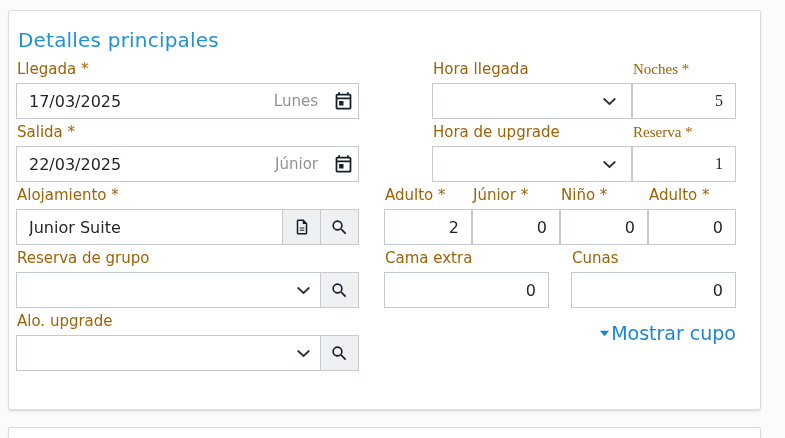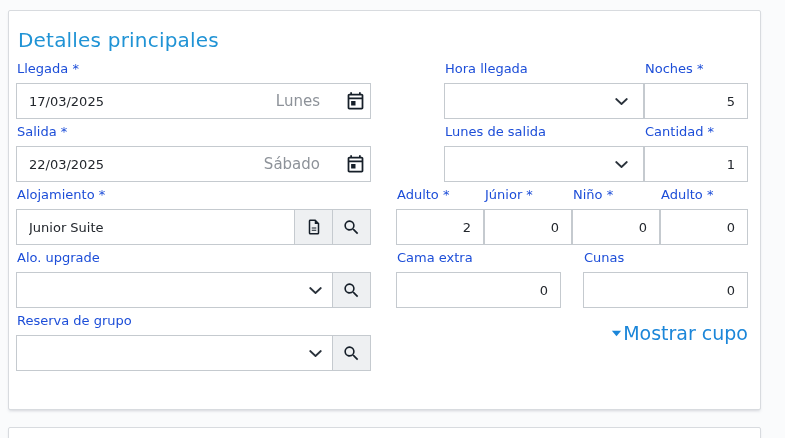--- a/index.html
+++ b/index.html
@@ -10,47 +10,47 @@
   .stage {
     position:relative; width:785px; height:438px;
     background:#fafbfc; overflow:hidden;
   }
   .panel {
     position:absolute; background:#ffffff;
     border:1px solid #d8dbdf; border-radius:2px;
     box-shadow:0 2px 3px -1px rgba(110,120,135,.28);
     box-sizing:border-box;
   }
-  .panel-main { left:8px; top:10px; width:753px; height:400px; padding:0 12px 0 7px; }
+  .panel-main { left:8px; top:10px; width:753px; height:400px; padding:0 24px 0 7px; }
   .panel-next { left:8px; top:427px; width:753px; height:40px; }
 
   .panel-title {
     margin:17px 0 9px 2px;
     font-size:20px; font-weight:400; color:#2093d5; letter-spacing:.2px;
   }
   .form-grid { display:flex; gap:25px; }
   .col-left { width:355px; }
   .col-right { width:352px; }
 
   .field { margin-bottom:5px; }
   .flabel {
-    display:block; font-size:13px; line-height:16px;
-    color:#1d4ed8; margin:0 0 6px 1px; white-space:nowrap;
+    display:block; font-size:15px; line-height:16px;
+    color:#a16207; margin:0 0 6px 1px; white-space:nowrap;
   }
   .control {
     box-sizing:border-box; height:36px; background:#fff;
     border:1px solid #c5cacf; display:flex; align-items:center;
   }
   .tinput {
     border:0; outline:0; flex:1; min-width:0; height:100%;
-    padding:0 12px; font-family:inherit; font-size:13px; color:#23272d;
+    padding:0 12px; font-family:inherit; font-size:16px; color:#23272d;
     background:transparent;
   }
   .num { text-align:right; }
-  .weekday { color:#8d9299; font-size:15px; margin-right:20px; white-space:nowrap; }
+  .weekday { color:#8d9299; font-size:15px; margin-right:10px; white-space:nowrap; }
   .cal-btn {
     display:flex; align-items:center; justify-content:center;
     width:30px; height:100%; color:#161f29; cursor:pointer; background:none; border:0; padding:0;
   }
   .icon-btn {
     width:38px; height:100%; flex:0 0 38px;
     border:0; border-left:1px solid #c5cacf; background:#eef0f2;
     display:flex; align-items:center; justify-content:center;
     color:#161f29; padding:0; cursor:pointer;
   }
@@ -60,21 +60,21 @@
   }
   .select-value {
     flex:1; min-width:0; padding-left:12px; font-size:16px; color:#23272d;
     white-space:nowrap; overflow:hidden;
   }
   .chev { display:flex; color:#2a323b; margin-right:13px; }
   .combo .chev { margin-right:8px; }
 
   .duo { display:flex;margin-left:48px; }
   .duo-main { width:228px; }
-  .duo-side { width:104px; margin-left:auto; }
+  .duo-side { width:104px; margin-left:auto;font-family:Liberation Serif, serif; }
   .quad { display:flex; }
   .qfield { flex:1; min-width:0; }
   .halves { display:flex; gap:22px; }
   .half { width:165px; }
 
   .cupo-row { display:flex; justify-content:flex-end; margin-top:9px; }
   .cupo-link {
     display:inline-flex; align-items:center; gap:0;
     color:#1b86d9; font-size:19px; cursor:pointer; text-decoration:none;text-align:right;
   }
@@ -124,21 +124,21 @@
                   </svg>
               </span>
             </button>
           </div>
         </div>
 
         <div class="field">
           <label class="flabel">Salida *</label>
           <div class="control">
             <input class="tinput" value="22/03/2025" style="">
-            <span class="weekday">Sábado</span>
+            <span class="weekday">Júnior</span>
             <button class="cal-btn">
               <span class="icon-wrap">
                 <svg width="21" height="21" viewBox="0 0 24 24">
                     <use href="#ic-calendar"></use>
                   </svg>
               </span>
             </button>
           </div>
         </div>
 
@@ -146,20 +146,41 @@
           <label class="flabel">Alojamiento *</label>
           <div class="control">
             <input class="tinput" value="Junior Suite" style="">
             <button class="icon-btn">
               <span class="icon-wrap">
                 <svg width="18" height="18" viewBox="0 0 24 24">
                     <use href="#ic-document"></use>
                   </svg>
               </span>
             </button>
+            <button class="icon-btn">
+              <span class="icon-wrap">
+                <svg width="19" height="19" viewBox="0 0 24 24">
+                    <use href="#ic-search"></use>
+                  </svg>
+              </span>
+            </button>
+          </div>
+        </div>
+
+        <div class="field">
+          <label class="flabel">Reserva de grupo</label>
+          <div class="control combo">
+            <div class="select-area">
+              <span class="select-value"></span>
+              <span class="chev">
+                <svg width="17" height="17" viewBox="0 0 24 24">
+                    <use href="#ic-chevron"></use>
+                  </svg>
+              </span>
+            </div>
             <button class="icon-btn">
               <span class="icon-wrap">
                 <svg width="19" height="19" viewBox="0 0 24 24">
                     <use href="#ic-search"></use>
                   </svg>
               </span>
             </button>
           </div>
         </div>
 
@@ -177,79 +198,58 @@
             <button class="icon-btn">
               <span class="icon-wrap">
                 <svg width="19" height="19" viewBox="0 0 24 24">
                     <use href="#ic-search"></use>
                   </svg>
               </span>
             </button>
           </div>
         </div>
 
-        <div class="field">
-          <label class="flabel">Reserva de grupo</label>
-          <div class="control combo">
-            <div class="select-area">
+      </div>
+
+      <div class="col-right">
+
+        <div class="duo">
+          <div class="field duo-main">
+            <label class="flabel">Hora llegada</label>
+            <div class="control">
               <span class="select-value"></span>
               <span class="chev">
                 <svg width="17" height="17" viewBox="0 0 24 24">
                     <use href="#ic-chevron"></use>
                   </svg>
               </span>
             </div>
-            <button class="icon-btn">
-              <span class="icon-wrap">
-                <svg width="19" height="19" viewBox="0 0 24 24">
-                    <use href="#ic-search"></use>
-                  </svg>
-              </span>
-            </button>
-          </div>
-        </div>
-
-      </div>
-
-      <div class="col-right">
+          </div>
+          <div class="field duo-side">
+            <label class="flabel">Noches *</label>
+            <div class="control">
+              <input class="tinput num" value="5" style="">
+            </div>
+          </div>
+        </div>
 
         <div class="duo">
           <div class="field duo-main">
-            <label class="flabel">Hora llegada</label>
+            <label class="flabel">Hora de upgrade</label>
             <div class="control">
               <span class="select-value"></span>
               <span class="chev">
                 <svg width="17" height="17" viewBox="0 0 24 24">
                     <use href="#ic-chevron"></use>
                   </svg>
               </span>
             </div>
           </div>
           <div class="field duo-side">
-            <label class="flabel">Noches *</label>
-            <div class="control">
-              <input class="tinput num" value="5" style="">
-            </div>
-          </div>
-        </div>
-
-        <div class="duo">
-          <div class="field duo-main">
-            <label class="flabel">Lunes de salida</label>
-            <div class="control">
-              <span class="select-value"></span>
-              <span class="chev">
-                <svg width="17" height="17" viewBox="0 0 24 24">
-                    <use href="#ic-chevron"></use>
-                  </svg>
-              </span>
-            </div>
-          </div>
-          <div class="field duo-side">
-            <label class="flabel">Cantidad *</label>
+            <label class="flabel">Reserva *</label>
             <div class="control">
               <input class="tinput num" value="1" style="">
             </div>
           </div>
         </div>
 
         <div class="quad">
           <div class="field qfield">
             <label class="flabel">Adulto *</label>
             <div class="control">

